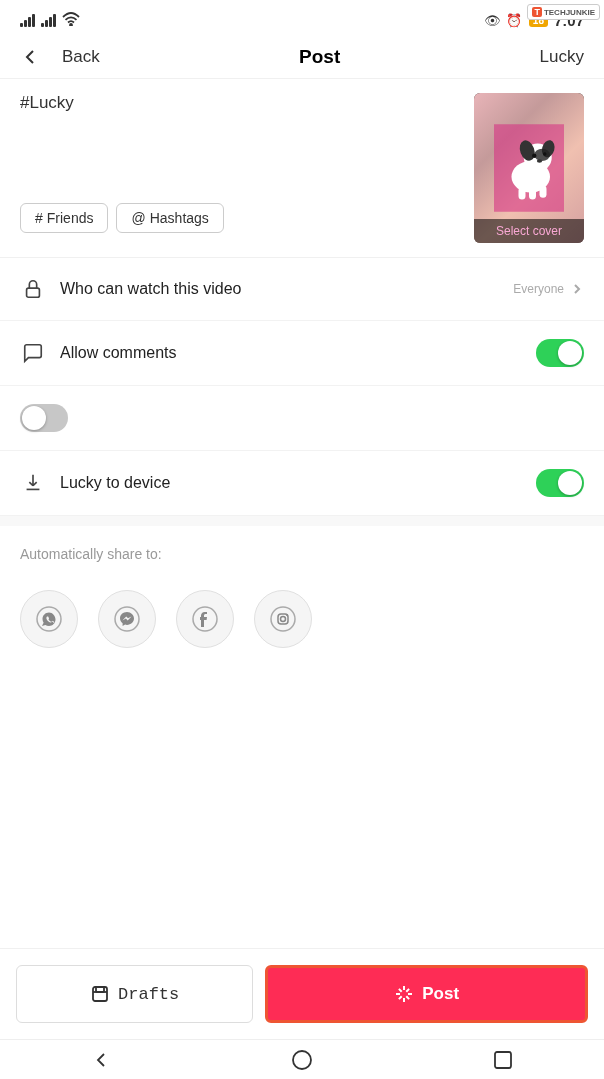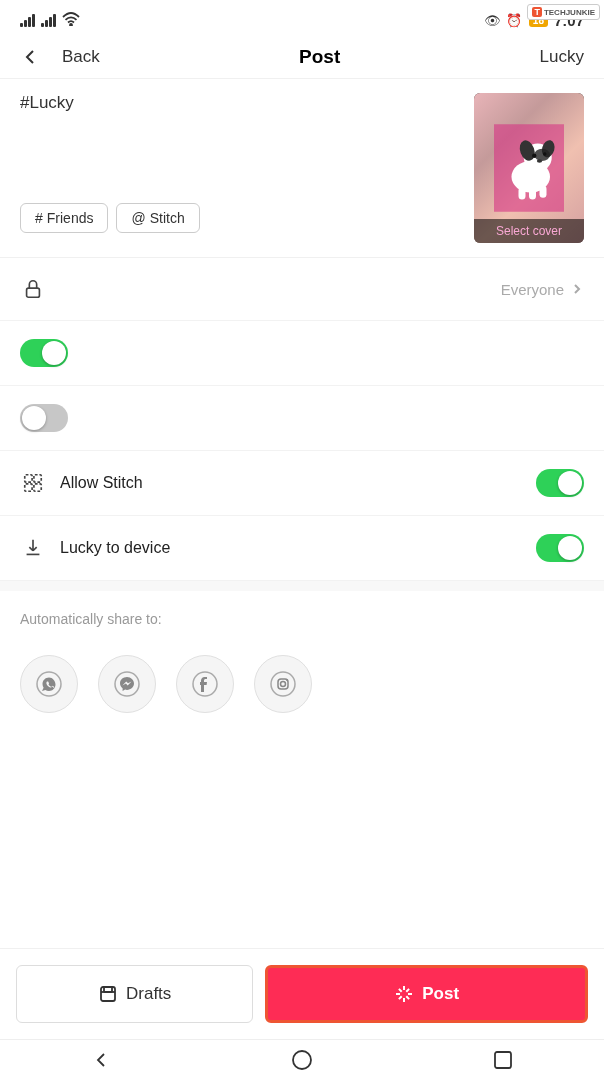--- a/index.html
+++ b/index.html
@@ -234,21 +234,21 @@
     }
     .setting-label {
       font-size: 16px;
       color: #222;
     }
     .setting-right {
       display: flex;
       align-items: center;
       gap: 6px;
       color: #aaa;
-      font-size: 15px;
+      font-size: 12px;
     }
 
     
     .toggle {
       width: 48px;
       height: 28px;
       border-radius: 14px;
       position: relative;
       cursor: pointer;
       transition: background 0.2s;
@@ -330,20 +330,21 @@
       border-radius: 6px;
       background: #fff;
       font-size: 17px;
       font-weight: 500;
       color: #333;
       cursor: pointer;
       display: flex;
       align-items: center;
       justify-content: center;
       gap: 8px;
+      font-family: Liberation Mono, monospace;
     }
     .post-btn {
       flex: 1.4;
       padding: 16px;
       border: 3px solid #e53;
       border-radius: 6px;
       background: #fe2c55;
       font-size: 17px;
       font-weight: 600;
       color: #fff;
@@ -432,21 +433,21 @@
       <div class="caption-text">
         <span>#Lucky</span>
       </div>
       <div class="caption-tags">
         <button class="tag-btn">
           <span>#</span>
           <span>Friends</span>
         </button>
         <button class="tag-btn">
           <span>@</span>
-          <span>Stitch</span>
+          <span>Hashtags</span>
         </button>
       </div>
     </div>
 
     <div class="video-thumbnail">
       <div class="dog-placeholder">
 
         <svg class="dog-svg" viewBox="0 0 80 100" fill="none" xmlns="http://www.w3.org/2000/svg">
 
           <rect width="80" height="100" fill="#d63384" opacity="0.6"></rect>
@@ -479,57 +480,50 @@
   <div class="settings-section">
 
     <div class="setting-row">
       <div class="setting-left">
         <div class="setting-icon">
           <svg viewBox="0 0 24 24">
             <rect x="5" y="11" width="14" height="10" rx="2" ry="2"></rect>
             <path d="M8 11V7a4 4 0 0 1 8 0v4"></path>
           </svg>
         </div>
+        <span class="setting-label">Who can watch this video</span>
       </div>
       <div class="setting-right">
         <span>Everyone</span>
         <svg width="14" height="14" viewBox="0 0 14 14" fill="none" stroke="#aaa" stroke-width="2">
           <path d="M5 3l4 4-4 4"></path>
         </svg>
       </div>
     </div>
 
     <div class="setting-row">
+      <div class="setting-left">
+        <div class="setting-icon">
+          <svg viewBox="0 0 24 24">
+            <path d="M21 15a2 2 0 0 1-2 2H7l-4 4V5a2 2 0 0 1 2-2h14a2 2 0 0 1 2 2z"></path>
+          </svg>
+        </div>
+        <span class="setting-label">Allow comments</span>
+      </div>
       <div class="toggle on">
         <div class="toggle-knob"></div>
       </div>
     </div>
 
     <div class="setting-row">
       <div class="toggle off">
         <div class="toggle-knob"></div>
       </div>
     </div>
 
-    <div class="setting-row">
-      <div class="setting-left">
-        <div class="setting-icon">
-          <svg viewBox="0 0 24 24">
-            <rect x="3" y="3" width="8" height="8" rx="1" stroke-dasharray="3 2"></rect>
-            <rect x="13" y="3" width="8" height="8" rx="1" stroke-dasharray="3 2"></rect>
-            <rect x="3" y="13" width="8" height="8" rx="1" stroke-dasharray="3 2"></rect>
-            <rect x="13" y="13" width="8" height="8" rx="1" stroke-dasharray="3 2"></rect>
-          </svg>
-        </div>
-        <span class="setting-label">Allow Stitch</span>
-      </div>
-      <div class="toggle on">
-        <div class="toggle-knob"></div>
-      </div>
-    </div>
 
     <div class="setting-row">
       <div class="setting-left">
         <div class="setting-icon">
           <svg viewBox="0 0 24 24">
             <path d="M12 3v12m0 0l-4-4m4 4l4-4"></path>
             <path d="M5 19h14"></path>
           </svg>
         </div>
         <span class="setting-label">Lucky to device</span>

